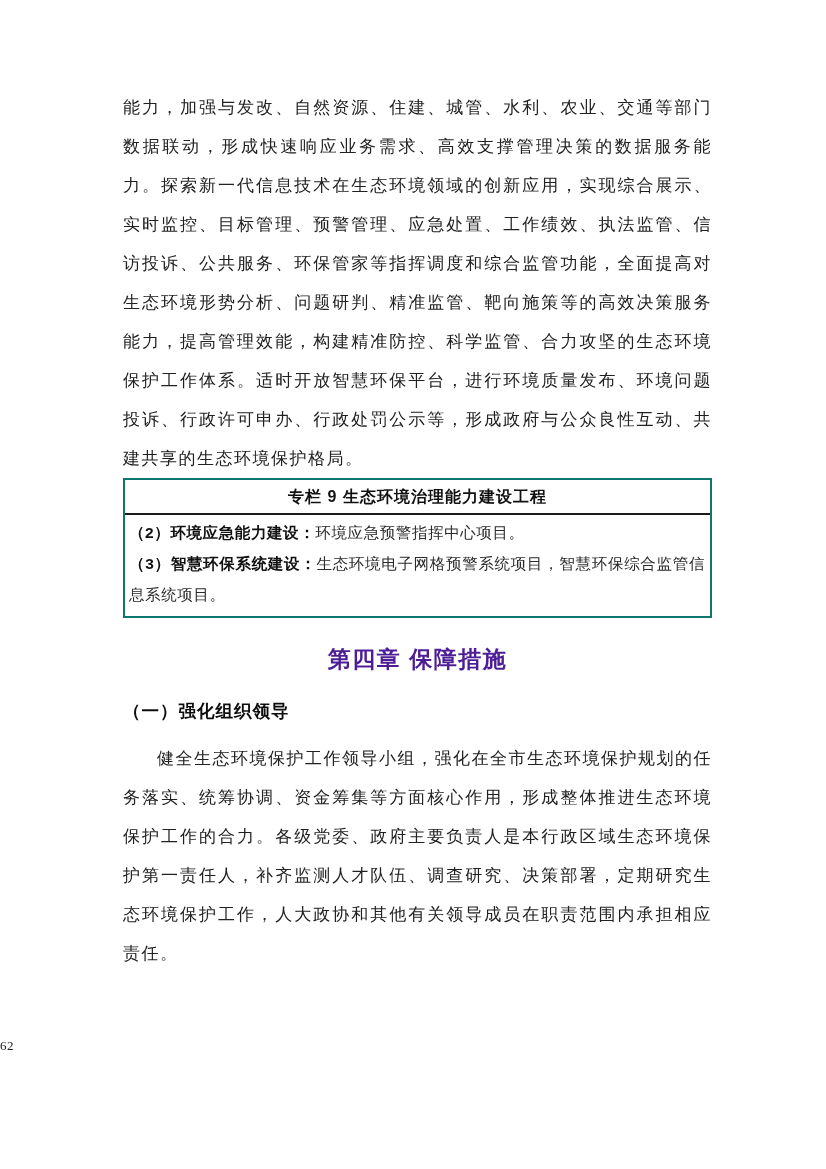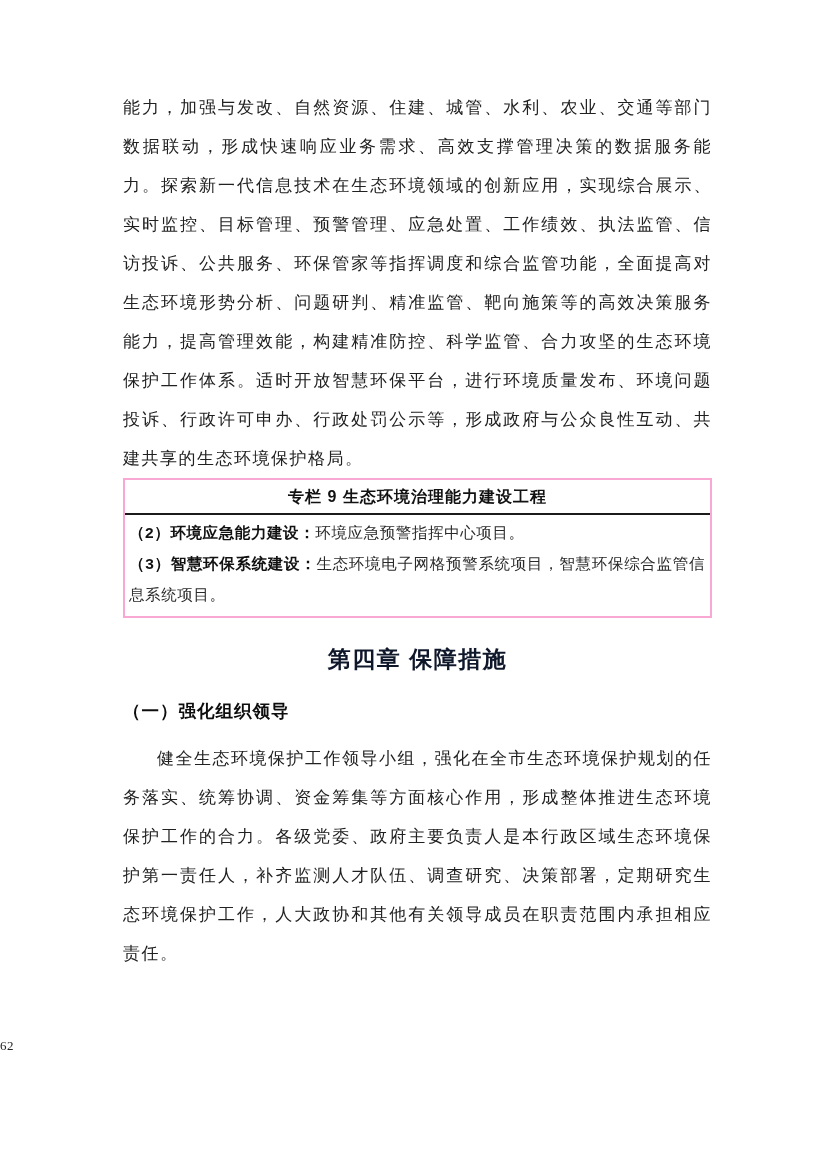--- a/index.html
+++ b/index.html
@@ -24,21 +24,21 @@
     text-align: justify;
     letter-spacing: 1.5px;
     margin: 0;
     word-break: break-all;
   }
   .para-first { margin-top: 88px; }
   .para-indent { text-indent: 2em; }
 
   .callout-box {
     margin-top: 0px;
-    border: 2px solid #f9a8d4;
+    border: 2px solid #0f766e;
     background: #ffffff;
   }
   .callout-title {
     font-family: "Liberation Sans", "DejaVu Sans", sans-serif;
     font-weight: bold;
     font-size: 16px;
     line-height: 31px;
     text-align: center;
     padding: 1px 0;
     border-bottom: 2px solid #1b1b1b;
@@ -61,21 +61,21 @@
     font-family: "Liberation Sans", "DejaVu Sans", sans-serif;
     font-weight: bold;
     color: #111111;
   }
 
   .chapter-title {
     font-family: "Liberation Sans", "DejaVu Sans", sans-serif;
     font-weight: bold;
     font-size: 23px;
     text-align: center;
-    color: #0f172a;
+    color: #4c1d95;
     margin: 26px 0 0 0;
     letter-spacing: 1.5px;
   }
   .section-heading {
     font-family: "Liberation Serif", "DejaVu Serif", serif;
     font-weight: bold;
     font-size: 17.5px;
     color: #0d0d0d;
     margin: 24px 0 0 0;
     letter-spacing: 1px;

